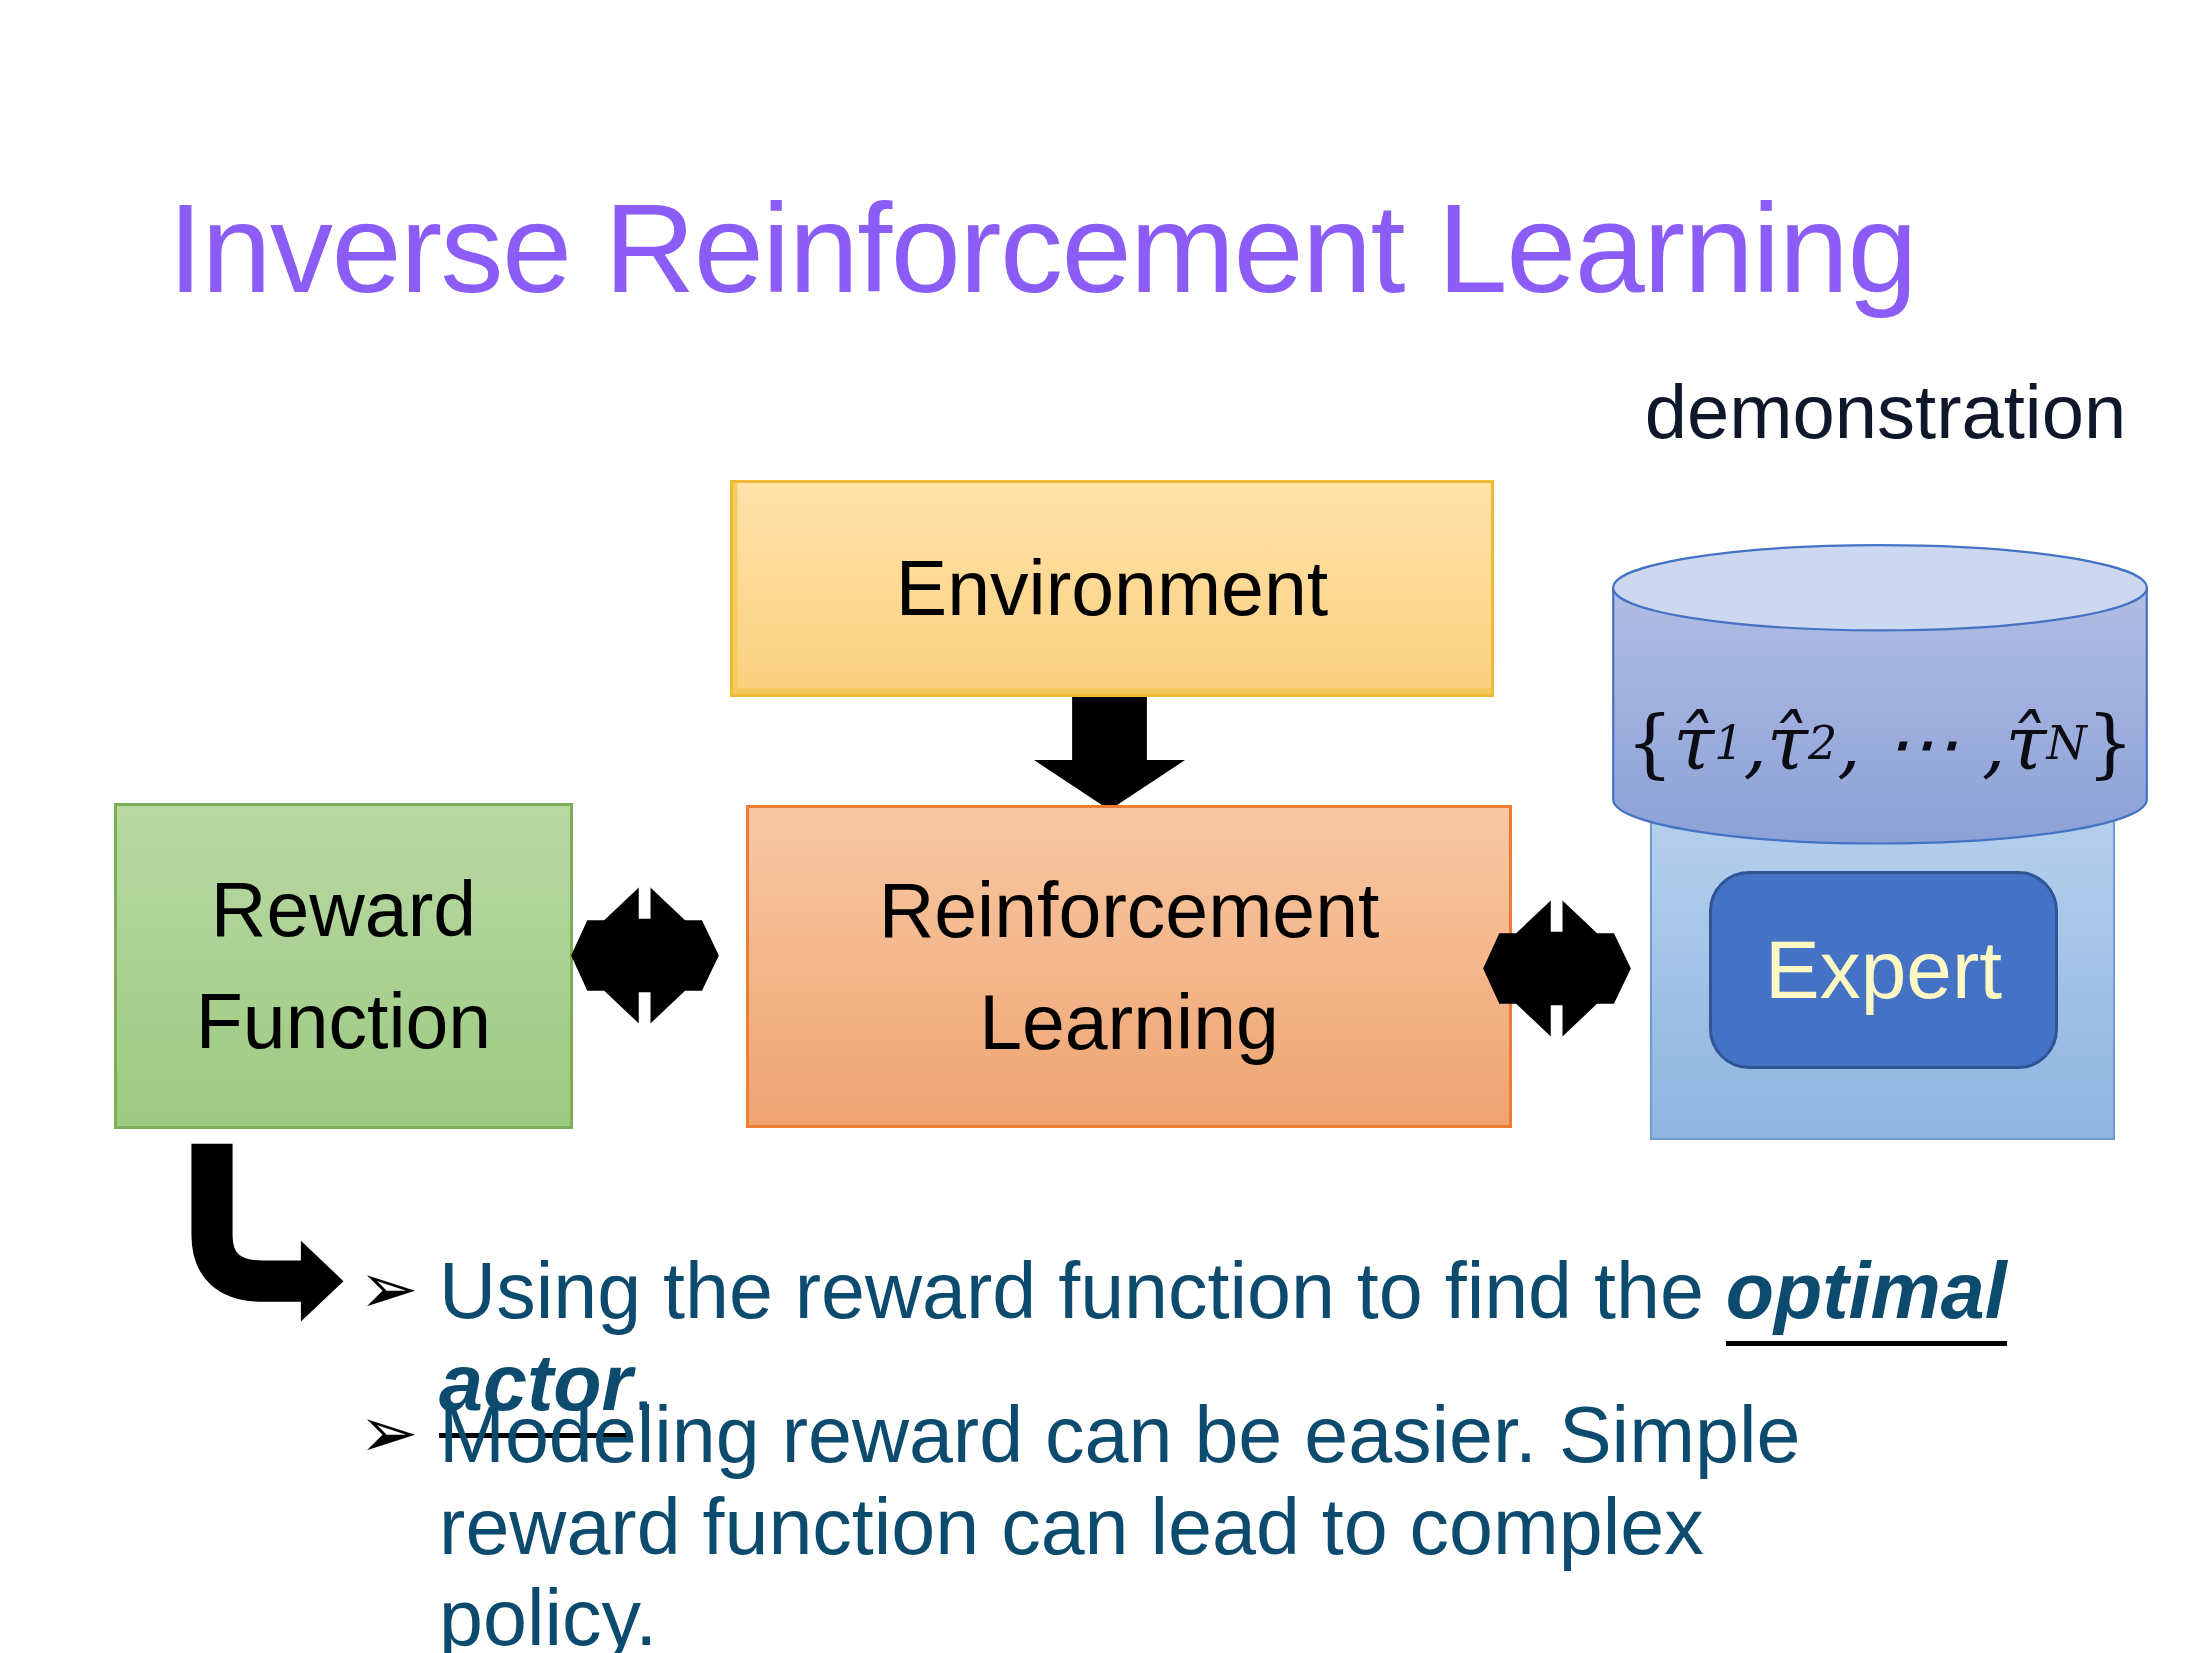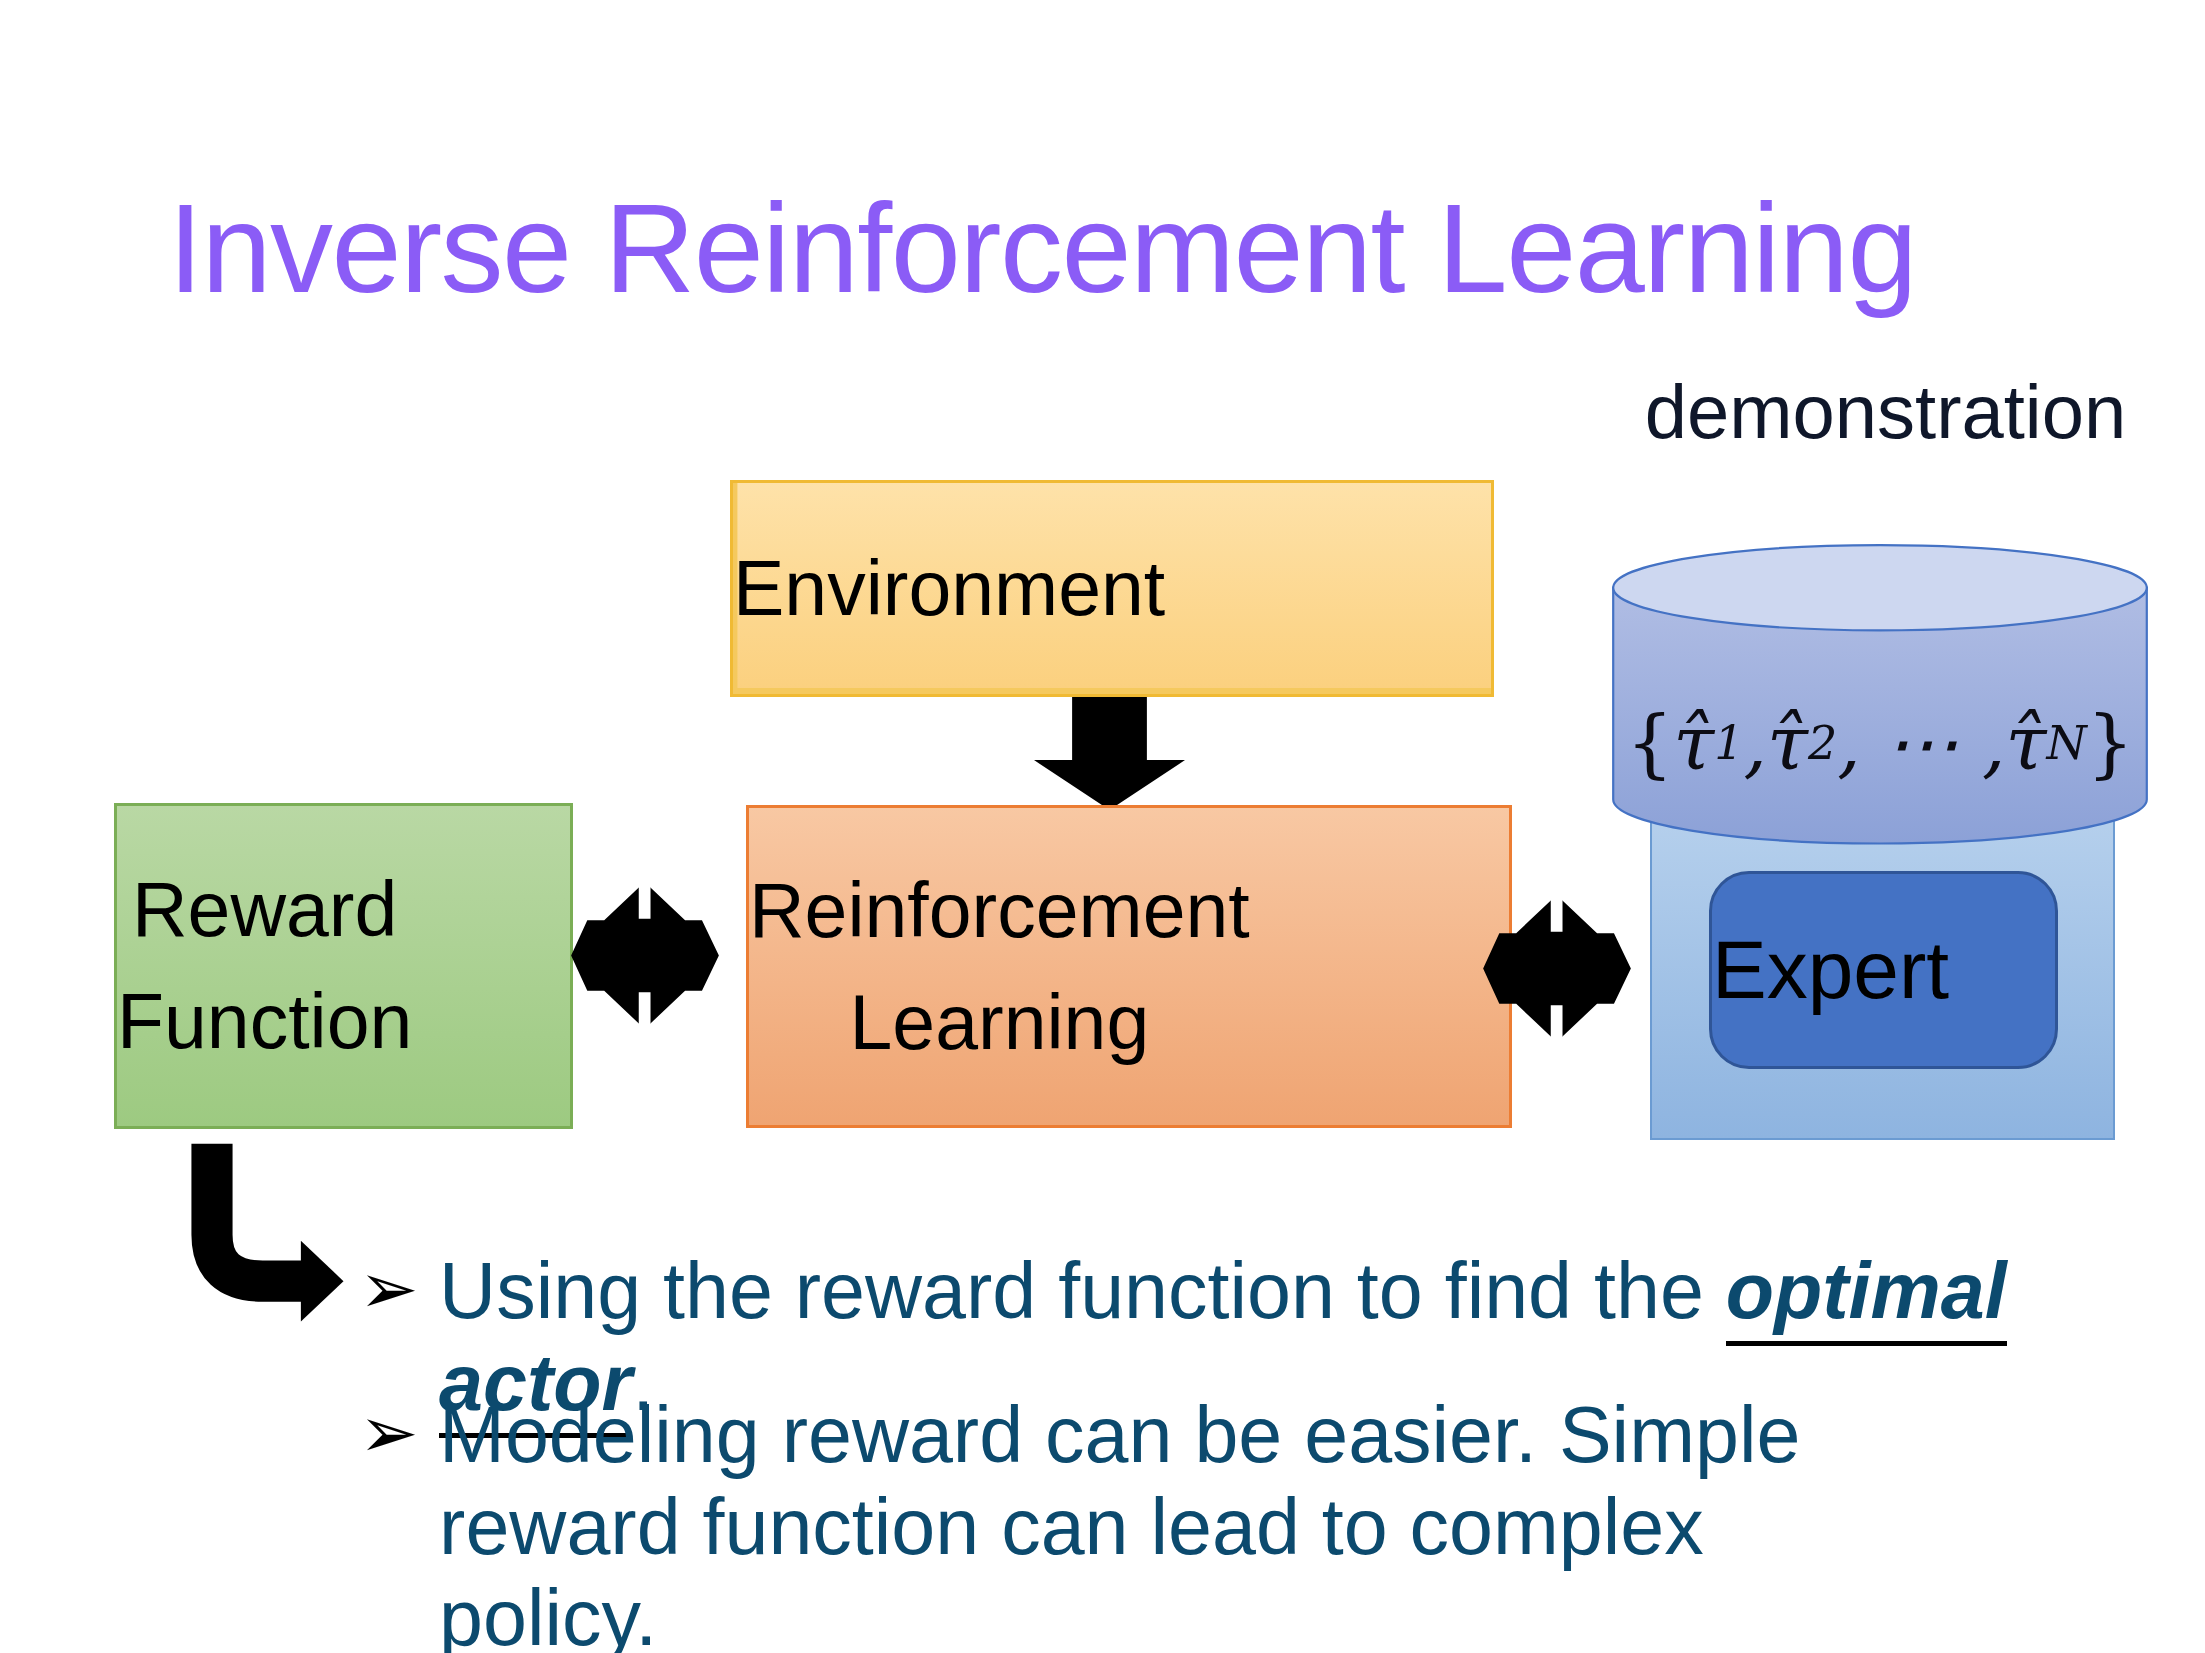--- a/index.html
+++ b/index.html
@@ -22,21 +22,21 @@
 
   
   .demo-label{
     left:1610px;top:360px;width:551px;
     font-size:76px;line-height:1.38;text-align:center;color:#0f172a;
   }
 
   
   .dbox{
     box-sizing:border-box;
-    display:flex;align-items:center;justify-content:flex-start;
+    display:flex;align-items:center;justify-content:center;
     text-align:center;font-size:77px;line-height:1.45;color:#000;
   }
   .box-environment{
     left:730px;top:480px;width:764px;height:217px;
     background:linear-gradient(#fee2a9,#fbd07e);
     border:3.7px solid #f0ba34;
     box-shadow:4.4px -5.9px 0 0 #f5c95e inset;
   }
   .box-reward{
     left:114px;top:803px;width:459px;height:326px;
@@ -51,21 +51,21 @@
   }
   .expert-container{
     left:1650px;top:800px;width:465px;height:340px;
     background:linear-gradient(#b7d1ed,#8eb4e0);
     border:2.2px solid #6b9bd2;
     box-sizing:border-box;
   }
   .box-expert{
     left:1709px;top:871px;width:349px;height:198px;
     background:#4472c4;border:3.7px solid #2f5597;border-radius:40px;
-    color:#000000;font-size:82px;line-height:1;
+    color:#fef9c3;font-size:82px;line-height:1;
   }
   .cyl-formula{
     left:1611px;top:691px;width:538px;height:103px;
     display:flex;align-items:center;justify-content:center;
     font-family:"DejaVu Serif", serif;font-style:italic;
     font-size:74px;color:#0c0c14;
   }
   .cyl-formula sub{font-size:46px;line-height:0;vertical-align:-20.6px;}
   .cyl-formula .brace{font-style:normal;}
 

